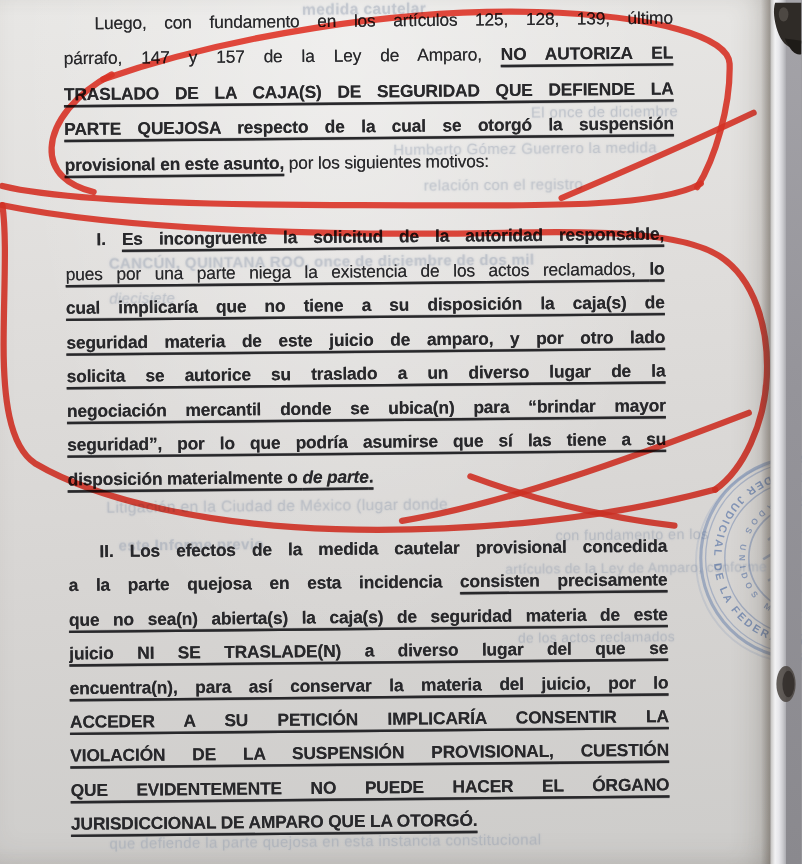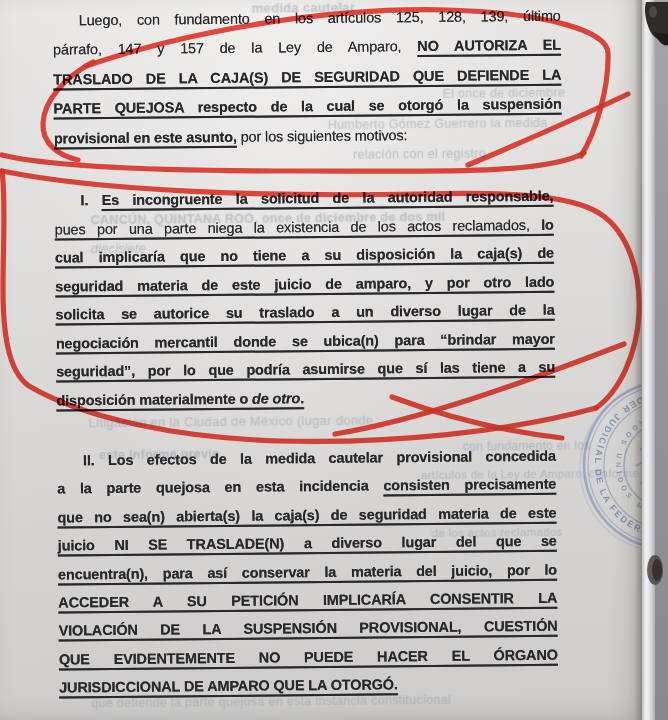--- a/index.html
+++ b/index.html
@@ -77,21 +77,21 @@
         <div class="line last"><span class="b u">provisional en este asunto,</span><span class="r"> por los siguientes motivos:</span></div>
       </div>
       <div class="para" style="top: 184px; line-height: 28.5px;">
         <div class="line ind"><span class="b">I. </span><span class="b u">Es incongruente la solicitud de la autoridad responsable,</span></div>
         <div class="line"><span class="r u">pues por una parte niega la existencia de los actos reclamados, </span><span class="b u">lo</span></div>
         <div class="line"><span class="b u">cual implicaría que no tiene a su disposición la caja(s) de</span></div>
         <div class="line"><span class="b u">seguridad materia de este juicio de amparo, y por otro lado</span></div>
         <div class="line"><span class="b u">solicita se autorice su traslado a un diverso lugar de la</span></div>
         <div class="line"><span class="b u">negociación mercantil donde se ubica(n) para “brindar mayor</span></div>
         <div class="line"><span class="b u">seguridad”, por lo que podría asumirse que sí las tiene a su</span></div>
-        <div class="line last"><span class="b u">disposición materialmente o </span><span class="b u i">de otro</span><span class="b u">.</span></div>
+        <div class="line last"><span class="b u">disposición materialmente o </span><span class="b u i">de parte</span><span class="b u">.</span></div>
       </div>
       <div class="para" style="top: 444px; line-height: 28.4px;">
         <div class="line ind"><span class="b">II. Los efectos de la medida cautelar provisional concedida</span></div>
         <div class="line"><span class="b">a la parte quejosa en esta incidencia </span><span class="b u">consisten precisamente</span></div>
         <div class="line"><span class="b u">que no sea(n) abierta(s) la caja(s) de seguridad materia de este</span></div>
         <div class="line"><span class="b u">juicio NI SE TRASLADE(N) a diverso lugar del que se</span></div>
         <div class="line"><span class="b u">encuentra(n), para así conservar la materia del juicio, por lo</span></div>
         <div class="line"><span class="b u">ACCEDER A SU PETICIÓN IMPLICARÍA CONSENTIR LA</span></div>
         <div class="line"><span class="b u">VIOLACIÓN DE LA SUSPENSIÓN PROVISIONAL, CUESTIÓN</span></div>
         <div class="line"><span class="b u">QUE EVIDENTEMENTE NO PUEDE HACER EL ÓRGANO</span></div>

